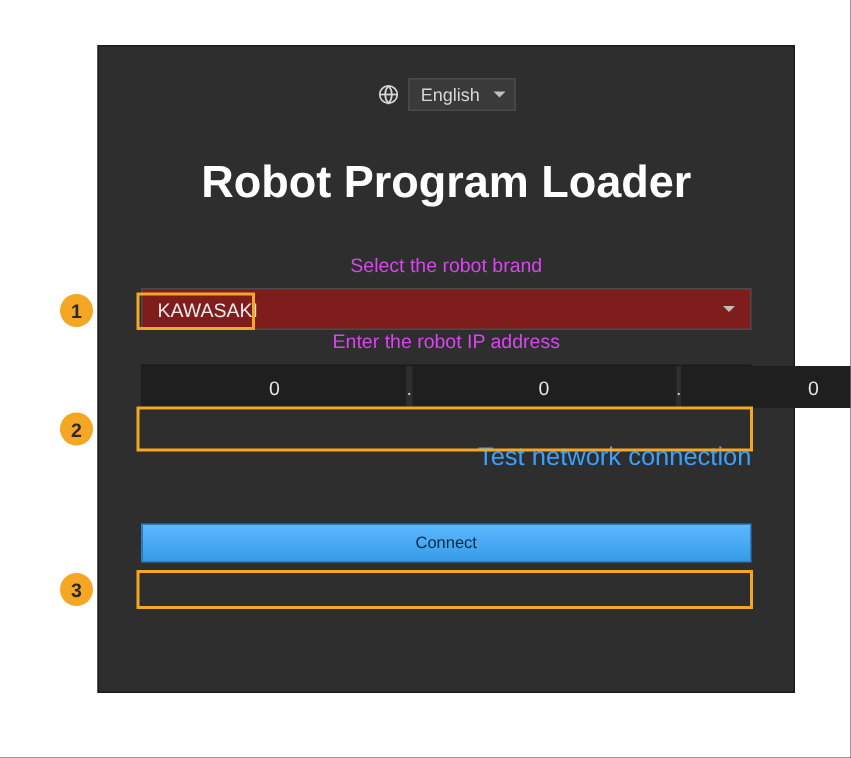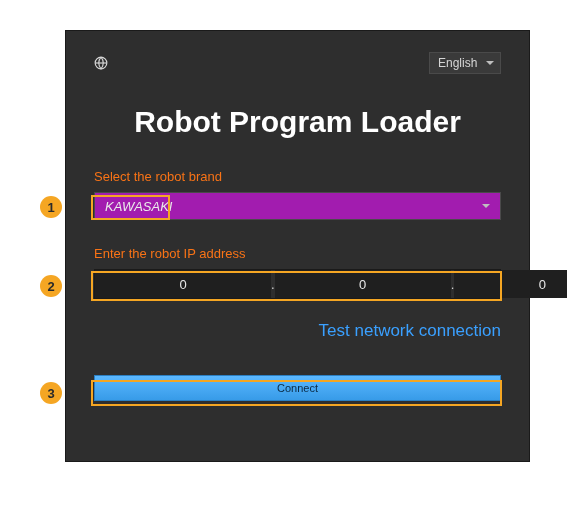--- a/index.html
+++ b/index.html
@@ -19,21 +19,21 @@
       left: 65px;
       top: 30px;
       width: 465px;
       height: 432px;
       background: #2e2e2e;
       border: 1px solid #1a1a1a;
       padding: 18px 28px 24px 28px;
     }
     .lang-row {
       display: flex;
-      justify-content: space-between;
+      justify-content: center;
       align-items: center;
       gap: 6px;
       height: 28px;
     }
     .lang-select {
       background: #3a3a3a;
       border: 1px solid #4a4a4a;
       color: #d6d6d6;
       font-size: 12px;
       padding: 3px 20px 3px 8px;
@@ -61,37 +61,37 @@
     }
     .title {
       color: #ffffff;
       font-size: 30px;
       font-weight: 700;
       text-align: center;
       margin-top: 28px;
       margin-bottom: 30px;
     }
     .label {
-      color: #f97316;
+      color: #d946ef;
       font-size: 13px;
       margin-bottom: 8px;
+      text-align: center;
     }
     .brand-select {
       width: 100%;
       height: 28px;
-      background: #a21caf;
+      background: #7f1d1d;
       border: 1px solid #4a4a4a;
       color: #eaeaea;
       font-size: 13px;
       padding: 0 10px;
       position: relative;
       display: flex;
       align-items: center;
       cursor: pointer;
-      font-style: italic;
     }
     .brand-select::after {
       content: "";
       position: absolute;
       right: 10px;
       top: 50%;
       transform: translateY(-50%);
       border-left: 4px solid transparent;
       border-right: 4px solid transparent;
       border-top: 4px solid #bfbfbf;
@@ -137,21 +137,20 @@
       background: linear-gradient(to bottom, #5bb8ff, #379be8);
       border: 1px solid #2b7fc2;
       color: #0a2a45;
       font-size: 11px;
       cursor: pointer;
       display: flex;
       align-items: center;
       justify-content: center;
     }
     .section-ip {
-      margin-top: 26px;
     }
     .highlight-box {
       position: absolute;
       border: 2px solid #f5a623;
       pointer-events: none;
     }
     .hl1 {
       left: 91px;
       top: 195px;
       width: 79px;

